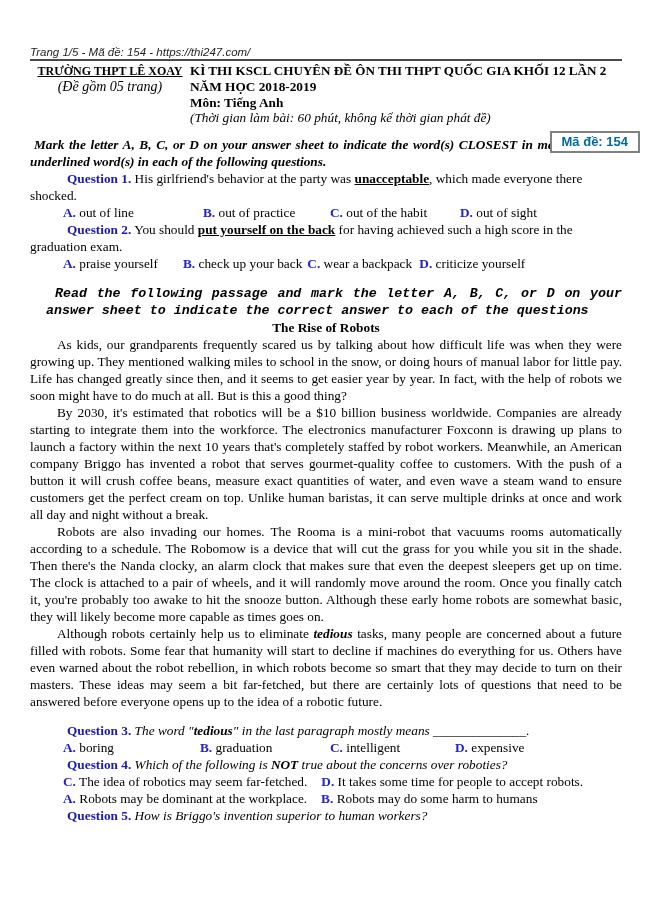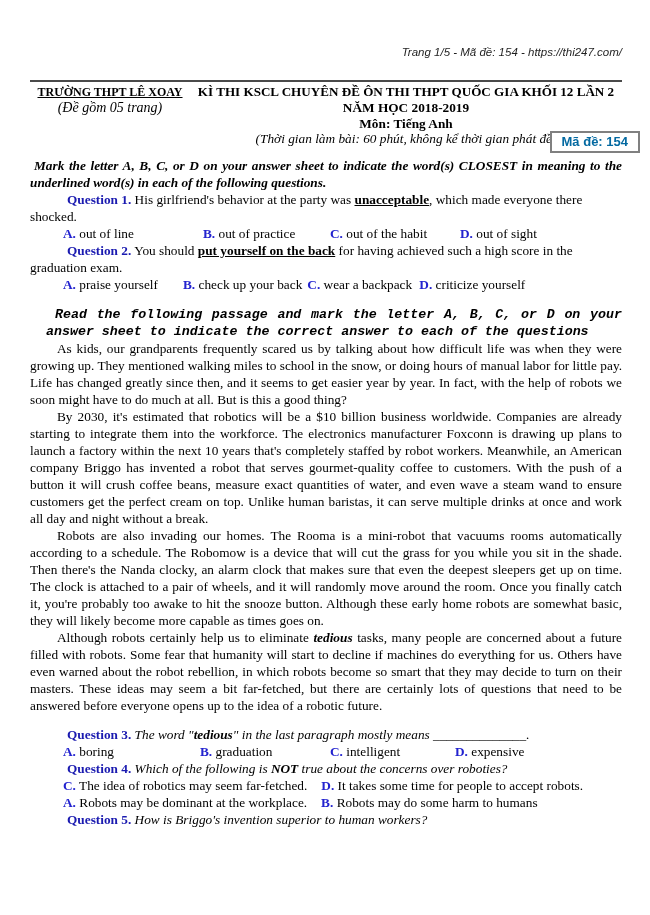--- a/index.html
+++ b/index.html
@@ -5,31 +5,31 @@
   html,body { margin:0; padding:0; background:#fff; }
   .page {
     position:relative; width:650px; height:915px; background:#ffffff;
     font-family:"Liberation Serif","DejaVu Serif",serif;
     font-size:13.3px; line-height:17px; color:#000; overflow:hidden;
   }
   .content { position:absolute; left:30px; top:0; width:592px; }
 
   
   .top-line {
-    margin-top:46px; text-align:right;
+    margin-top:46px; text-align:left;
     font-family:"Liberation Sans","DejaVu Sans",sans-serif;
     font-style:italic; font-size:11.5px; line-height:13px; color:#1f1f1f;
-    padding-bottom:21px; border-bottom:2px solid #4a4a4a;
+    padding-bottom:0; border-bottom:2px solid #4a4a4a;
   }
 
   .header-row { display:flex; margin-top:2px; }
   .header-left { width:160px; text-align:center; flex:none; }
   .school { font-weight:700; font-size:12px; line-height:16px; text-decoration:underline; white-space:nowrap; }
   .school-note { font-style:italic; font-size:14px; line-height:15px; }
-  .header-center { flex:1; text-align:center; }
+  .header-center { flex:1; }
   .t1 { font-weight:700; font-size:13.1px; line-height:16px; white-space:nowrap; }
   .t2 { font-weight:700; line-height:16px; }
   .t3 { font-weight:700; line-height:15px; }
   .t4 { font-style:italic; line-height:15px; }
 
   .exam-code-box {
     position:absolute; top:131px; right:10px; height:18px; line-height:18px;
     border:2px solid #808080; padding:0 10px; background:#fff;
     font-family:"Liberation Sans","DejaVu Sans",sans-serif;
     font-weight:700; font-size:13px; color:#0369a1;
@@ -94,20 +94,21 @@
 
     <p class="question">
       <span class="qlabel">Question 2.</span>
       <span>You should </span><span class="uw">put yourself on the back</span><span> for having achieved such a high score in the graduation exam.</span>
     </p>
     <div class="opts">
       <span class="opt q2a"><b class="ol">A.</b> <span>praise yourself</span></span><span class="opt q2b"><b class="ol">B.</b> <span>check up your back</span></span><span class="opt q2c"><b class="ol">C.</b> <span>wear a backpack</span></span><span class="opt"><b class="ol">D.</b> <span>criticize yourself</span></span>
     </div>
 
     <p class="read-instr">Read the following passage and mark the letter A, B, C, or D on your answer sheet to indicate the correct answer to each of the questions</p>
+    <p class="psg-title">The Rise of Robots</p>
     <p class="psg">As kids, our grandparents frequently scared us by talking about how difficult life was when they were growing up. They mentioned walking miles to school in the snow, or doing hours of manual labor for little pay. Life has changed greatly since then, and it seems to get easier year by year. In fact, with the help of robots we soon might have to do much at all. But is this a good thing?</p>
     <p class="psg">By 2030, it's estimated that robotics will be a $10 billion business worldwide. Companies are already starting to integrate them into the workforce. The electronics manufacturer Foxconn is drawing up plans to launch a factory within the next 10 years that's completely staffed by robot workers. Meanwhile, an American company Briggo has invented a robot that serves gourmet-quality coffee to customers. With the push of a button it will crush coffee beans, measure exact quantities of water, and even wave a steam wand to ensure customers get the perfect cream on top. Unlike human baristas, it can serve multiple drinks at once and work all day and night without a break.</p>
     <p class="psg">Robots are also invading our homes. The Rooma is a mini-robot that vacuums rooms automatically according to a schedule. The Robomow is a device that will cut the grass for you while you sit in the shade. Then there's the Nanda clocky, an alarm clock that makes sure that even the deepest sleepers get up on time. The clock is attached to a pair of wheels, and it will randomly move around the room. Once you finally catch it, you're probably too awake to hit the snooze button. Although these early home robots are somewhat basic, they will likely become more capable as times goes on.</p>
     <p class="psg"><span>Although robots certainly help us to eliminate </span><i class="bi">tedious</i><span> tasks, many people are concerned about a future filled with robots. Some fear that humanity will start to decline if machines do everything for us. Others have even warned about the robot rebellion, in which robots become so smart that they may decide to turn on their masters. These ideas may seem a bit far-fetched, but there are certainly lots of questions that need to be answered before everyone opens up to the idea of a robotic future.</span></p>
 
     <p class="question gap-q3">
       <span class="qlabel">Question 3.</span>
       <span class="qitalic"><span>The word "</span><span class="bi">tedious</span><span>" in the last paragraph mostly means </span><span>______________.</span></span>
     </p>
     <div class="opts">

